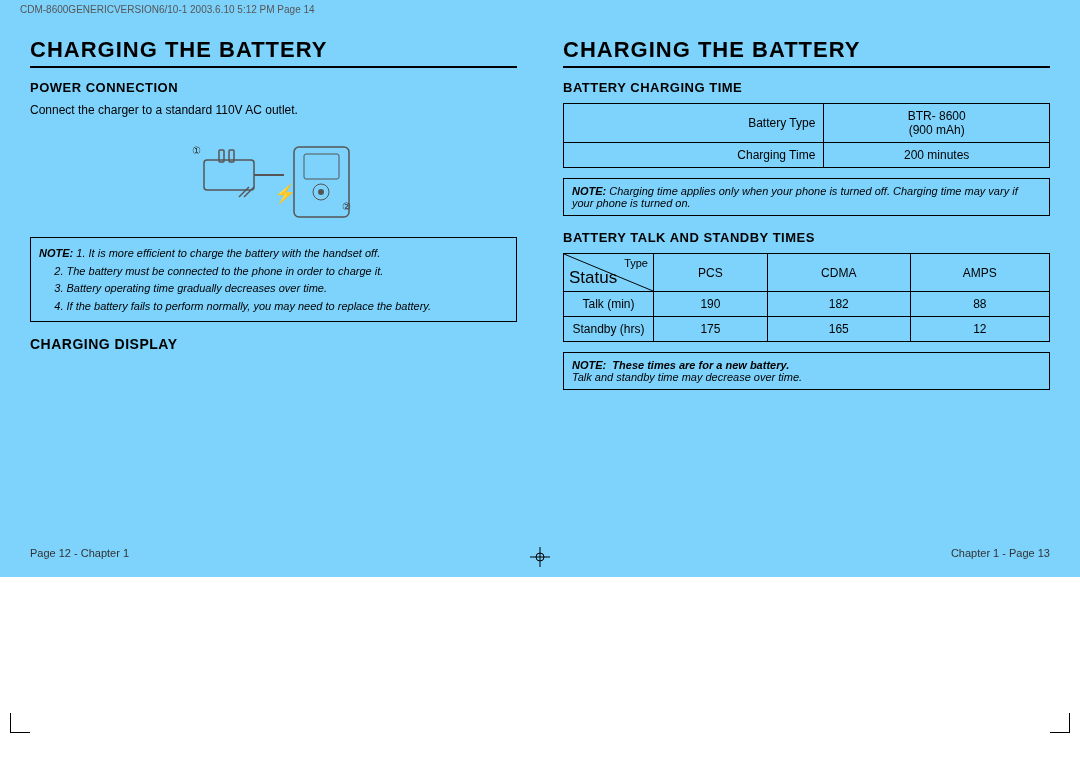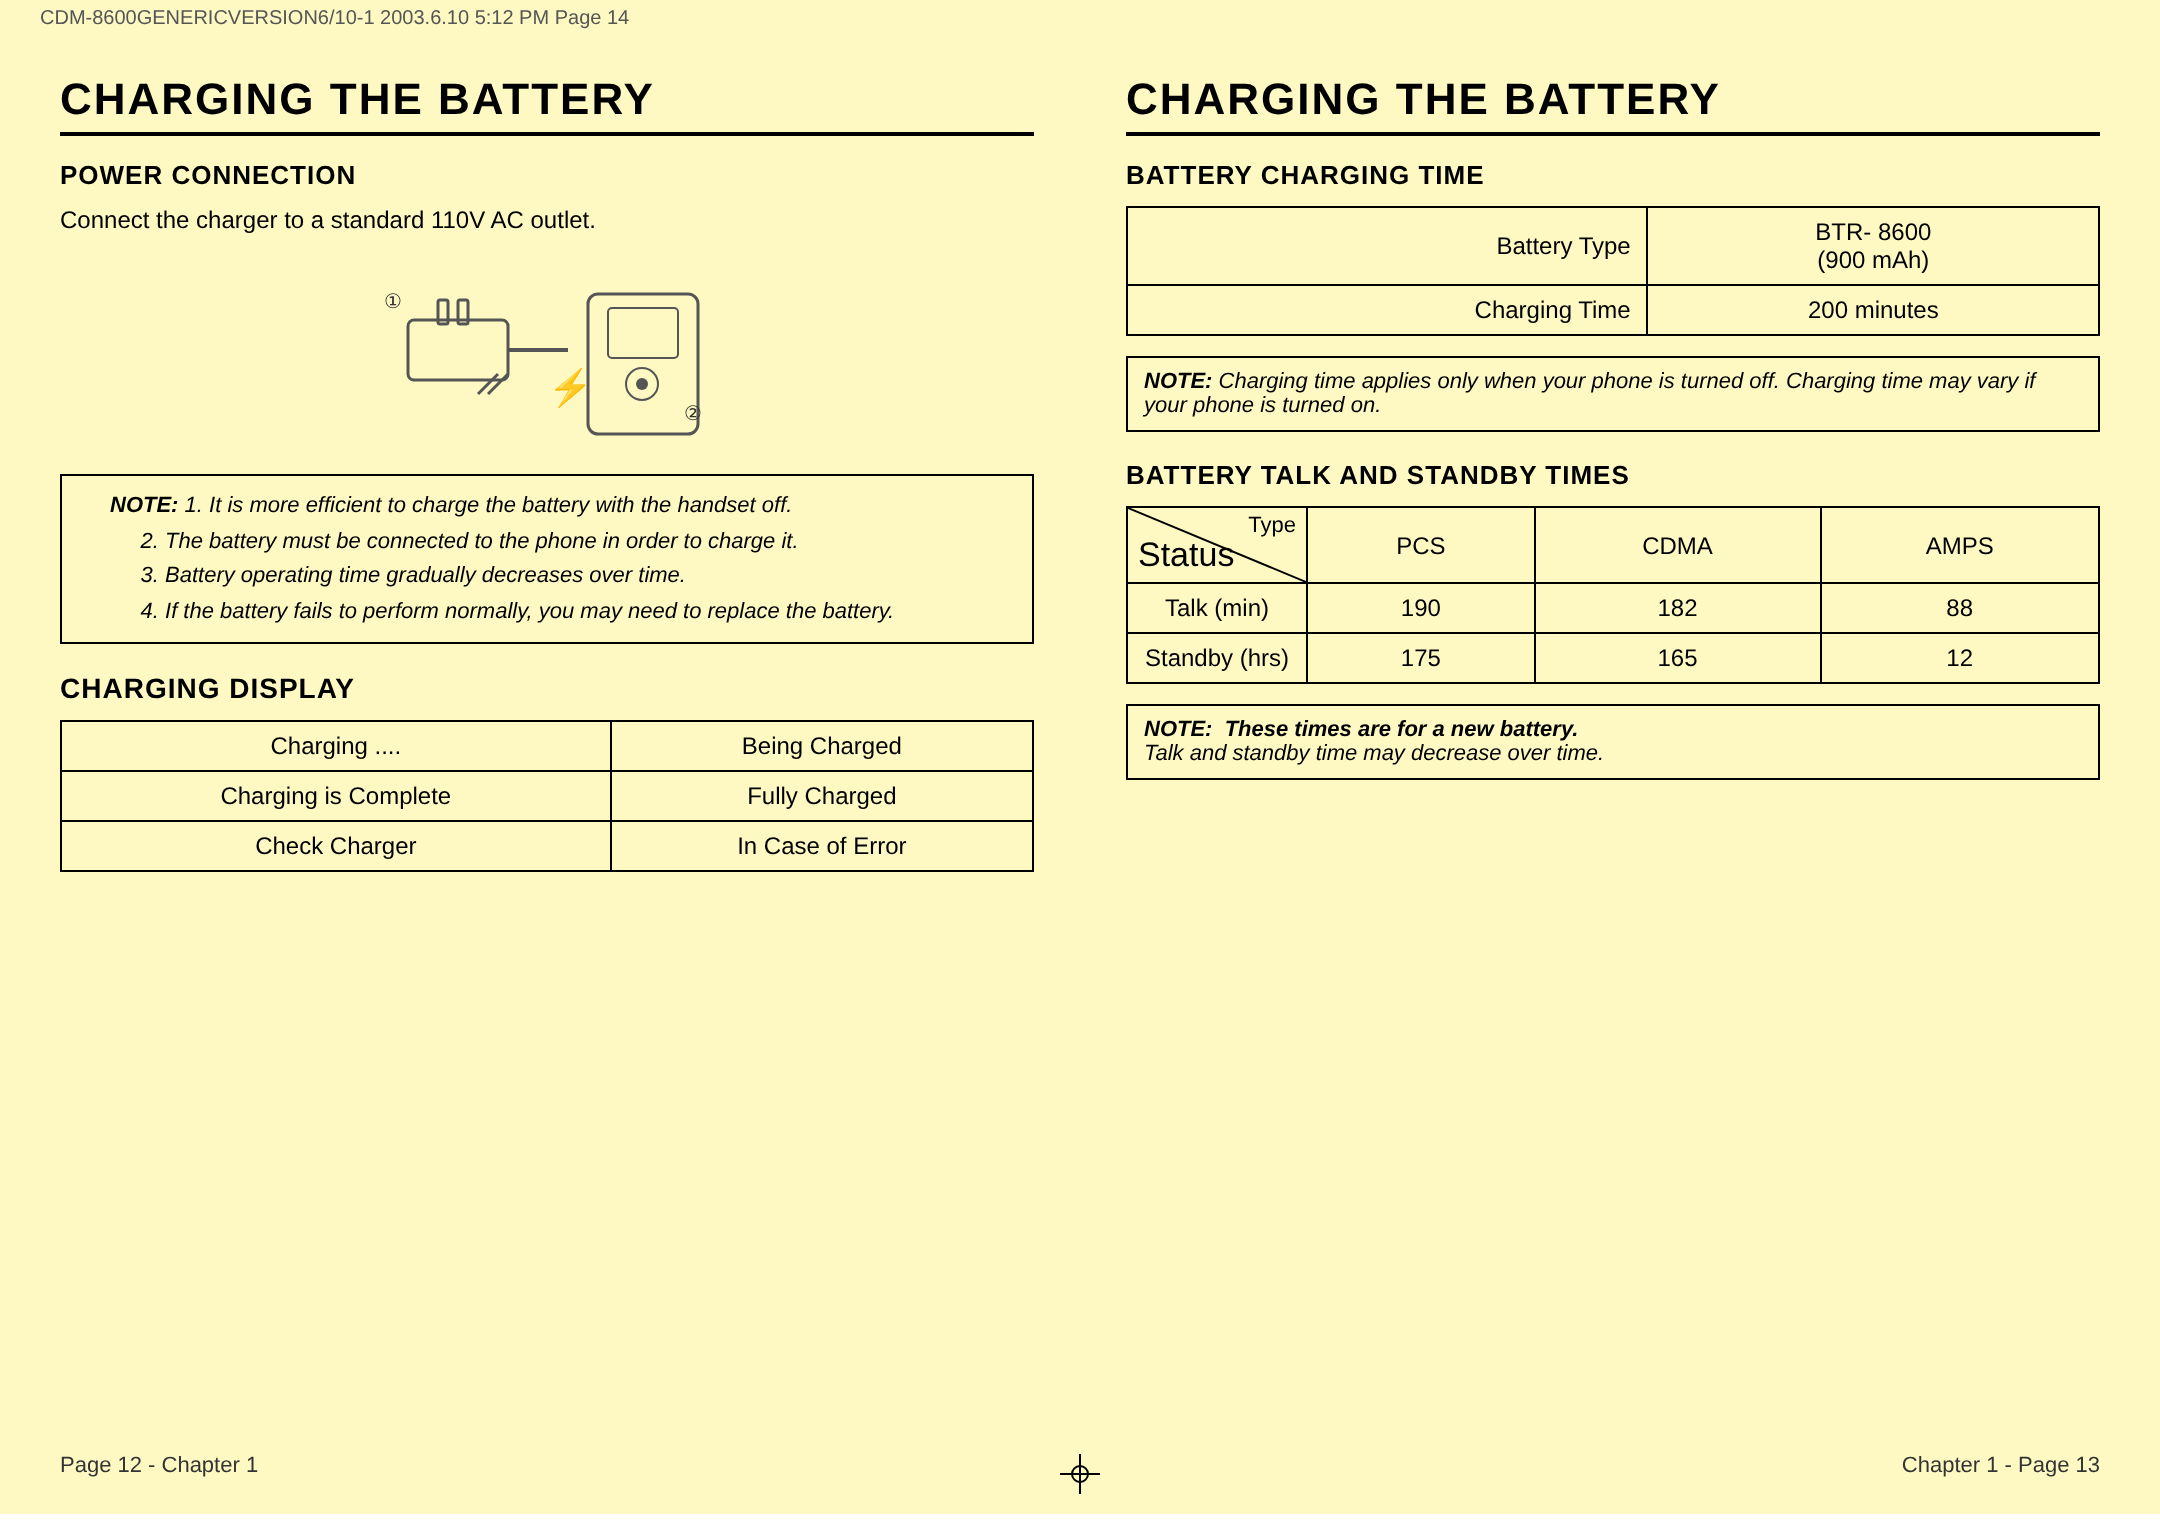--- a/index.html
+++ b/index.html
@@ -9,22 +9,22 @@
       font-size: 13px;
       color: #000;
       width: 1080px;
       height: 763px;
       overflow: hidden;
       position: relative;
     }
 
     .page-container {
       width: 1080px;
-      height: 757px;
-      background: #fef9c3;
+      height: 577px;
+      background: #7dd3fc;
       position: relative;
       padding: 0;
     }
 
     
     .header-bar {
       font-size: 10px;
       color: #555;
       padding: 4px 20px;
       border-bottom: none;
@@ -97,21 +97,21 @@
 
     
     .charger-svg {
       width: 200px;
       height: 90px;
     }
 
     
     .note-box {
       border: 1px solid #000;
-      padding: 6px 24px;
+      padding: 6px 8px;
       font-size: 11px;
       margin-bottom: 14px;
       line-height: 1.5;
     }
     .note-box p {
       margin: 1px 0;
     }
     .note-label {
       font-weight: bold;
       font-style: italic;
@@ -236,36 +236,20 @@
         <p>
           <span class="note-label note-italic">NOTE:</span>
           <span class="note-italic"> 1. It is more efficient to charge the battery with the handset off.</span>
         </p>
         <p class="note-italic">&nbsp;&nbsp;&nbsp;&nbsp;&nbsp;2. The battery must be connected to the phone in order to charge it.</p>
         <p class="note-italic">&nbsp;&nbsp;&nbsp;&nbsp;&nbsp;3. Battery operating time gradually decreases over time.</p>
         <p class="note-italic">&nbsp;&nbsp;&nbsp;&nbsp;&nbsp;4. If the battery fails to perform normally, you may need to replace the battery.</p>
       </div>
 
       <div class="charging-display-title">CHARGING DISPLAY</div>
-      <table>
-        <tbody id="charging-display-tbody">
-        <tr>
-              <td>Charging ....</td>
-              <td>Being Charged</td>
-            </tr>
-            <tr>
-              <td>Charging is Complete</td>
-              <td>Fully Charged</td>
-            </tr>
-            <tr>
-              <td>Check Charger</td>
-              <td>In Case of Error</td>
-            </tr>
-          </tbody>
-      </table>
     </div>
 
     <div class="right-col">
 
       <div class="section-title">CHARGING THE BATTERY</div>
 
       <div class="sub-title">BATTERY CHARGING TIME</div>
       <table class="bct-table">
         <tbody>
           <tr>

